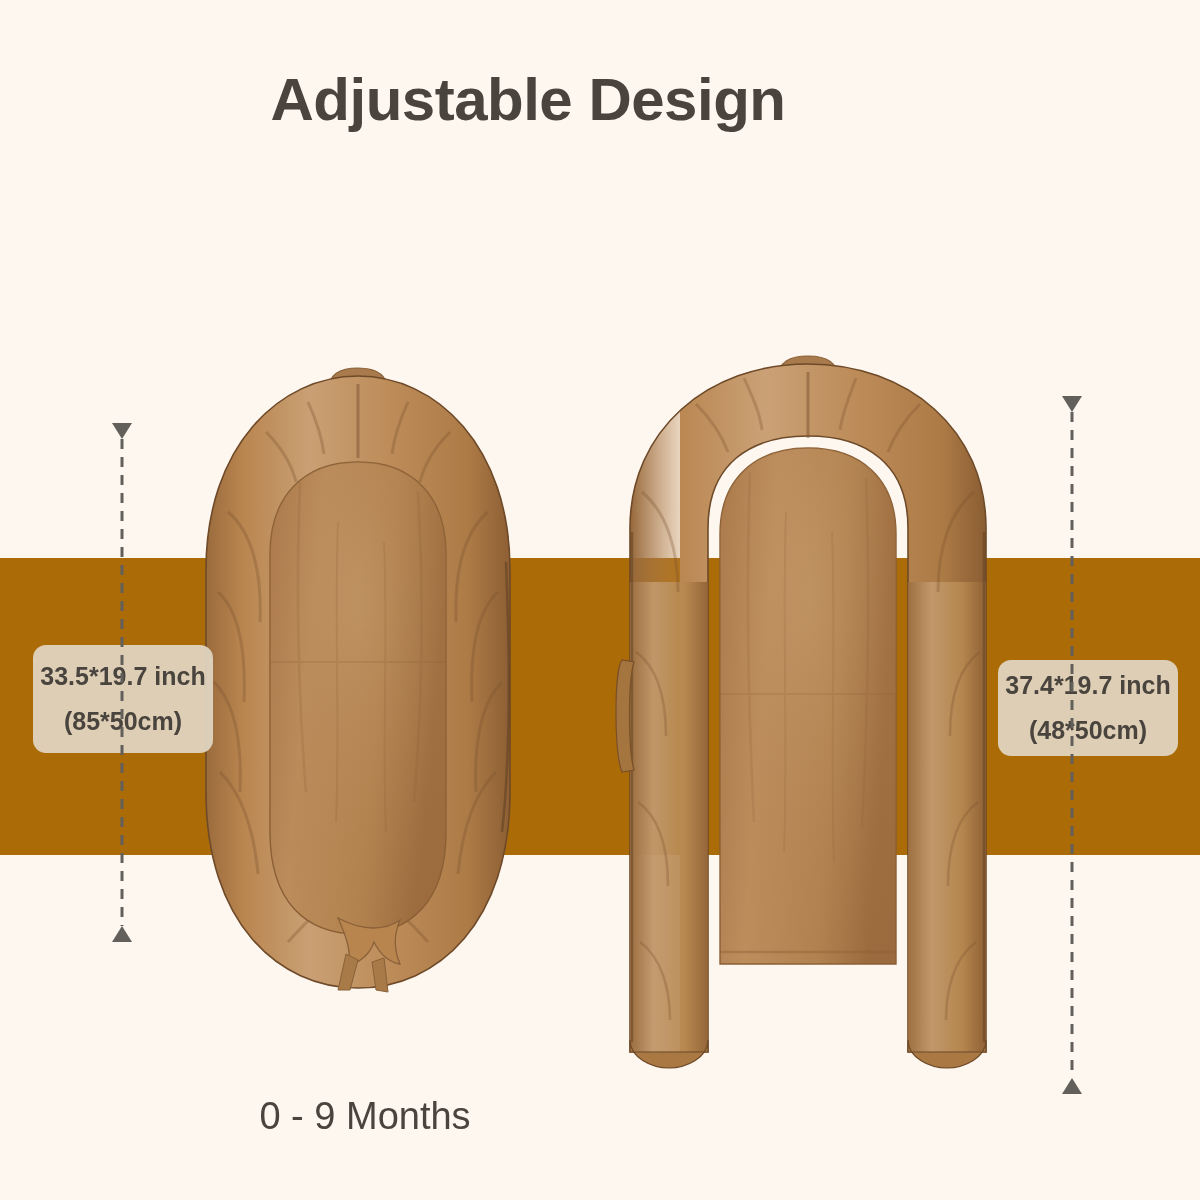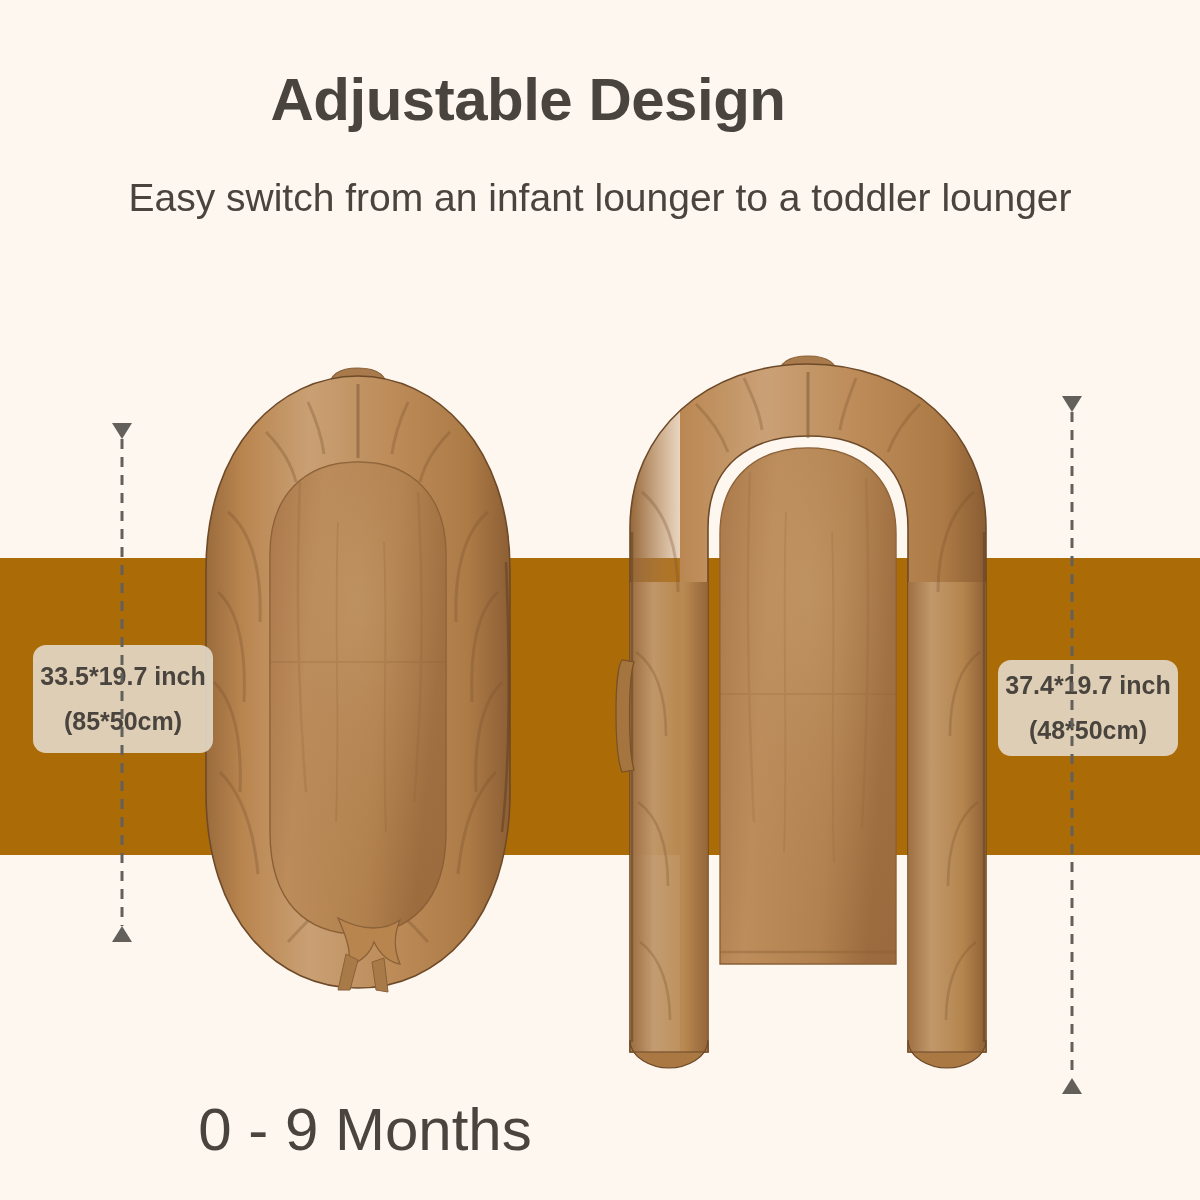--- a/index.html
+++ b/index.html
@@ -57,21 +57,21 @@
     font-weight: normal;
     color: #4A443E;
     z-index: 6;
     line-height: 1.2;
   }
 
   
   .caption {
     position: absolute;
     top: 1095px;
-    font-size: 60px;
+    font-size: 38px;
     font-weight: normal;
     color: #4A443E;
     z-index: 6;
     text-align: center;
   }
   .caption.left  { left: 150px; width: 430px; }
   .caption.right { left: 640px; width: 380px; }
 
   
   .dimline {
@@ -111,21 +111,20 @@
   .product.toddler { left: 608px; top: 352px; }
 </style>
 </head>
 <body>
 
 <div id="stage">
 
   <div class="band"></div>
 
   <div class="title">Adjustable Design</div>
-  <div class="subtitle">Easy switch from an infant lounger to a toddler lounger</div>
 
   <svg class="product infant" width="340" height="640" viewBox="0 0 340 640">
     <defs>
       <linearGradient id="bumpL" x1="0" y1="0" x2="1" y2="0">
         <stop offset="0%" stop-color="#9A6B3C"></stop>
         <stop offset="12%" stop-color="#B9854F"></stop>
         <stop offset="34%" stop-color="#C9A074"></stop>
         <stop offset="60%" stop-color="#BD8C59"></stop>
         <stop offset="86%" stop-color="#AD7B46"></stop>
         <stop offset="100%" stop-color="#8D5F34"></stop>

